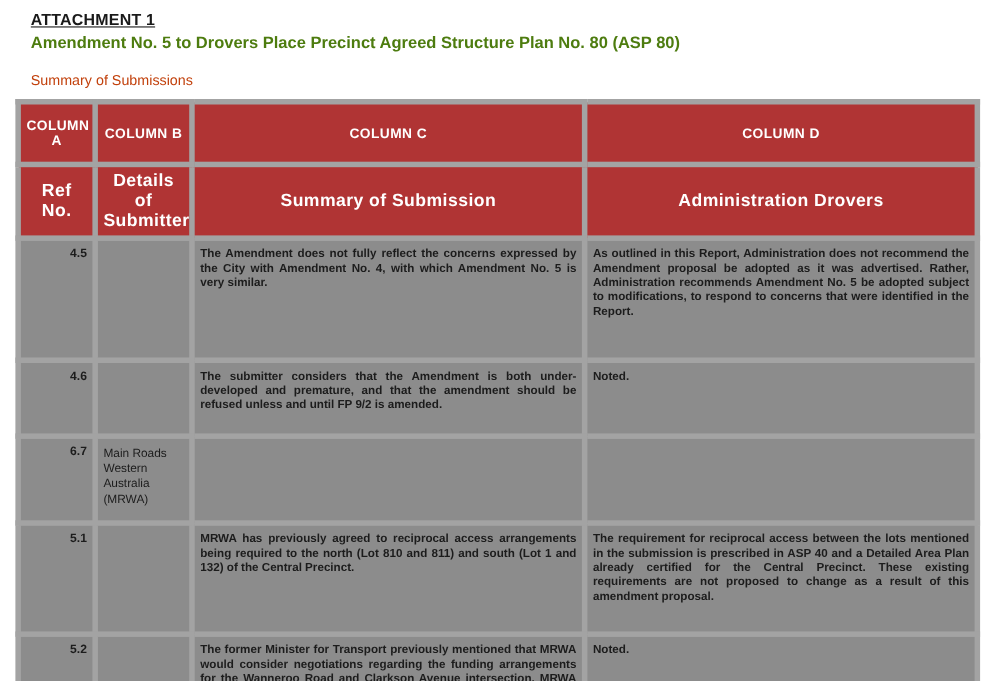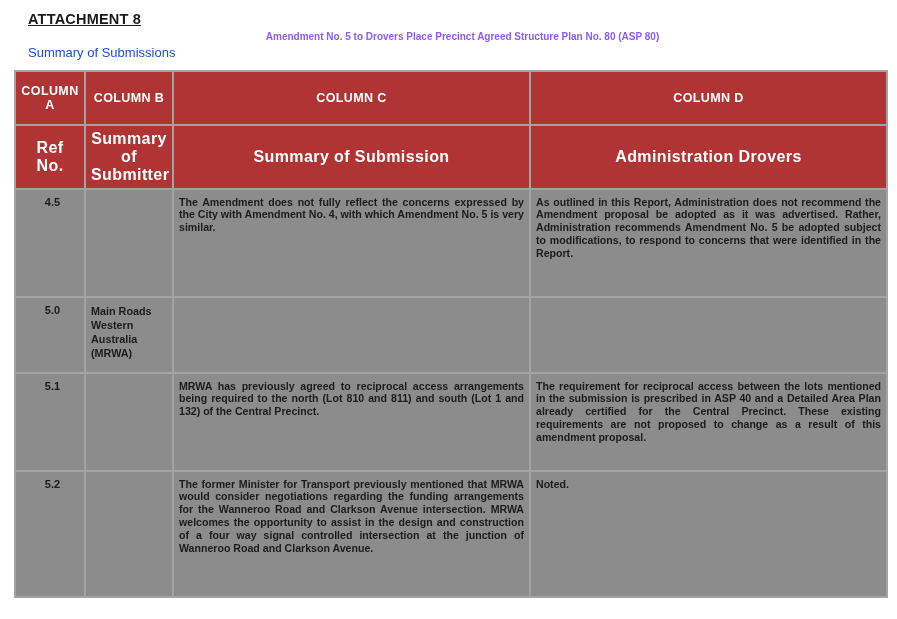--- a/index.html
+++ b/index.html
@@ -25,47 +25,46 @@
   }
   .doc-attachment {
     font-size: 14.5px;
     font-weight: bold;
     color: #1a1a1a;
     text-decoration: underline;
     letter-spacing: 0.2px;
     line-height: 1.25;
   }
   .doc-title {
-    font-size: 10px;
+    font-size: 15px;
     font-weight: bold;
-    color: #8b5cf6;
+    color: #4d7c0f;
     line-height: 1.35;
     margin-top: 2px;
-    text-align: center;
   }
   .doc-subtitle {
     font-size: 13px;
     font-weight: normal;
-    color: #1d4ed8;
+    color: #c2410c;
     line-height: 1.3;
-    margin-top: 1px;
+    margin-top: 15px;
   }
   table.subs {
     border-collapse: collapse;
     margin: 8px 10px 0 14px;
     width: 872px;
     table-layout: fixed;
   }
   table.subs col.c-a { width: 70px; }
   table.subs col.c-b { width: 88px; }
   table.subs col.c-c { width: 357px; }
   table.subs col.c-d { width: 357px; }
 
   table.subs th, table.subs td {
-    border: 2px solid #a3a3a3;
+    border: 5px solid #a3a3a3;
     vertical-align: top;
     padding: 4px 5px;
   }
   thead th {
     background: #b03434;
     color: #ffffff;
     text-align: center;
     font-size: 12.5px;
     font-weight: bold;
     letter-spacing: 0.4px;
@@ -82,83 +81,89 @@
   }
   tbody td {
     background: #8c8c8c;
     color: #1c1c1c;
     font-size: 10.6px;
     line-height: 1.22;
     text-align: justify;
     font-weight: bold;
   }
   tbody td.ref {
-    text-align: center;
+    text-align: right;
     font-weight: bold;
     font-size: 11px;
     padding-left: 10px;
     padding-top: 6px;
   }
   tbody td.submitter {
     text-align: left;
-    font-weight: bold;
+    font-weight: normal;
     font-size: 10.8px;
     padding-top: 6px;
     line-height: 1.3;
   }
   tbody td.body-cell {
     padding-top: 6px;
   }
   tbody tr.r-45 td { height: 96px; }
   tbody tr.r-46 td { height: 54px; }
   tbody tr.r-50 td { height: 64px; }
   tbody tr.r-51 td { height: 86px; }
   tbody tr.r-52 td { height: 114px; }
 </style>
 </head>
 <body>
 
 <div class="page">
 
   <div class="header-block">
-    <div class="doc-attachment">ATTACHMENT 8</div>
+    <div class="doc-attachment">ATTACHMENT 1</div>
     <div class="doc-title">Amendment No. 5 to Drovers Place Precinct Agreed Structure Plan No. 80 (ASP 80)</div>
     <div class="doc-subtitle">Summary of Submissions</div>
   </div>
 
   <table class="subs">
     <colgroup>
       <col class="c-a">
       <col class="c-b">
       <col class="c-c">
       <col class="c-d">
     </colgroup>
     <thead>
       <tr class="row-colnames">
         <th>COLUMN A</th>
         <th>COLUMN B</th>
         <th>COLUMN C</th>
         <th>COLUMN D</th>
       </tr>
       <tr class="row-headings">
         <th>Ref No.</th>
-        <th>Summary of Submitter</th>
+        <th>Details of Submitter</th>
         <th>Summary of Submission</th>
         <th>Administration Drovers</th>
       </tr>
     </thead>
     <tbody>
       <tr class="r-45">
         <td class="ref">4.5</td>
         <td class="submitter"></td>
         <td class="body-cell">The Amendment does not fully reflect the concerns expressed by the City with Amendment No. 4, with which Amendment No. 5 is very similar.</td>
         <td class="body-cell">As outlined in this Report, Administration does not recommend the Amendment proposal be adopted as it was advertised. Rather, Administration recommends Amendment No. 5 be adopted subject to modifications, to respond to concerns that were identified in the Report.</td>
       </tr>
+      <tr class="r-46">
+        <td class="ref">4.6</td>
+        <td class="submitter"></td>
+        <td class="body-cell">The submitter considers that the Amendment is both under-developed and premature, and that the amendment should be refused unless and until FP 9/2 is amended.</td>
+        <td class="body-cell">Noted.</td>
+      </tr>
       <tr class="r-50">
-        <td class="ref">5.0</td>
+        <td class="ref">6.7</td>
         <td class="submitter">Main Roads Western Australia (MRWA)</td>
         <td class="body-cell"></td>
         <td class="body-cell"></td>
       </tr>
       <tr class="r-51">
         <td class="ref">5.1</td>
         <td class="submitter"></td>
         <td class="body-cell">MRWA has previously agreed to reciprocal access arrangements being required to the north (Lot 810 and 811) and south (Lot 1 and 132) of the Central Precinct.</td>
         <td class="body-cell">The requirement for reciprocal access between the lots mentioned in the submission is prescribed in ASP 40 and a Detailed Area Plan already certified for the Central Precinct. These existing requirements are not proposed to change as a result of this amendment proposal.</td>
       </tr>

